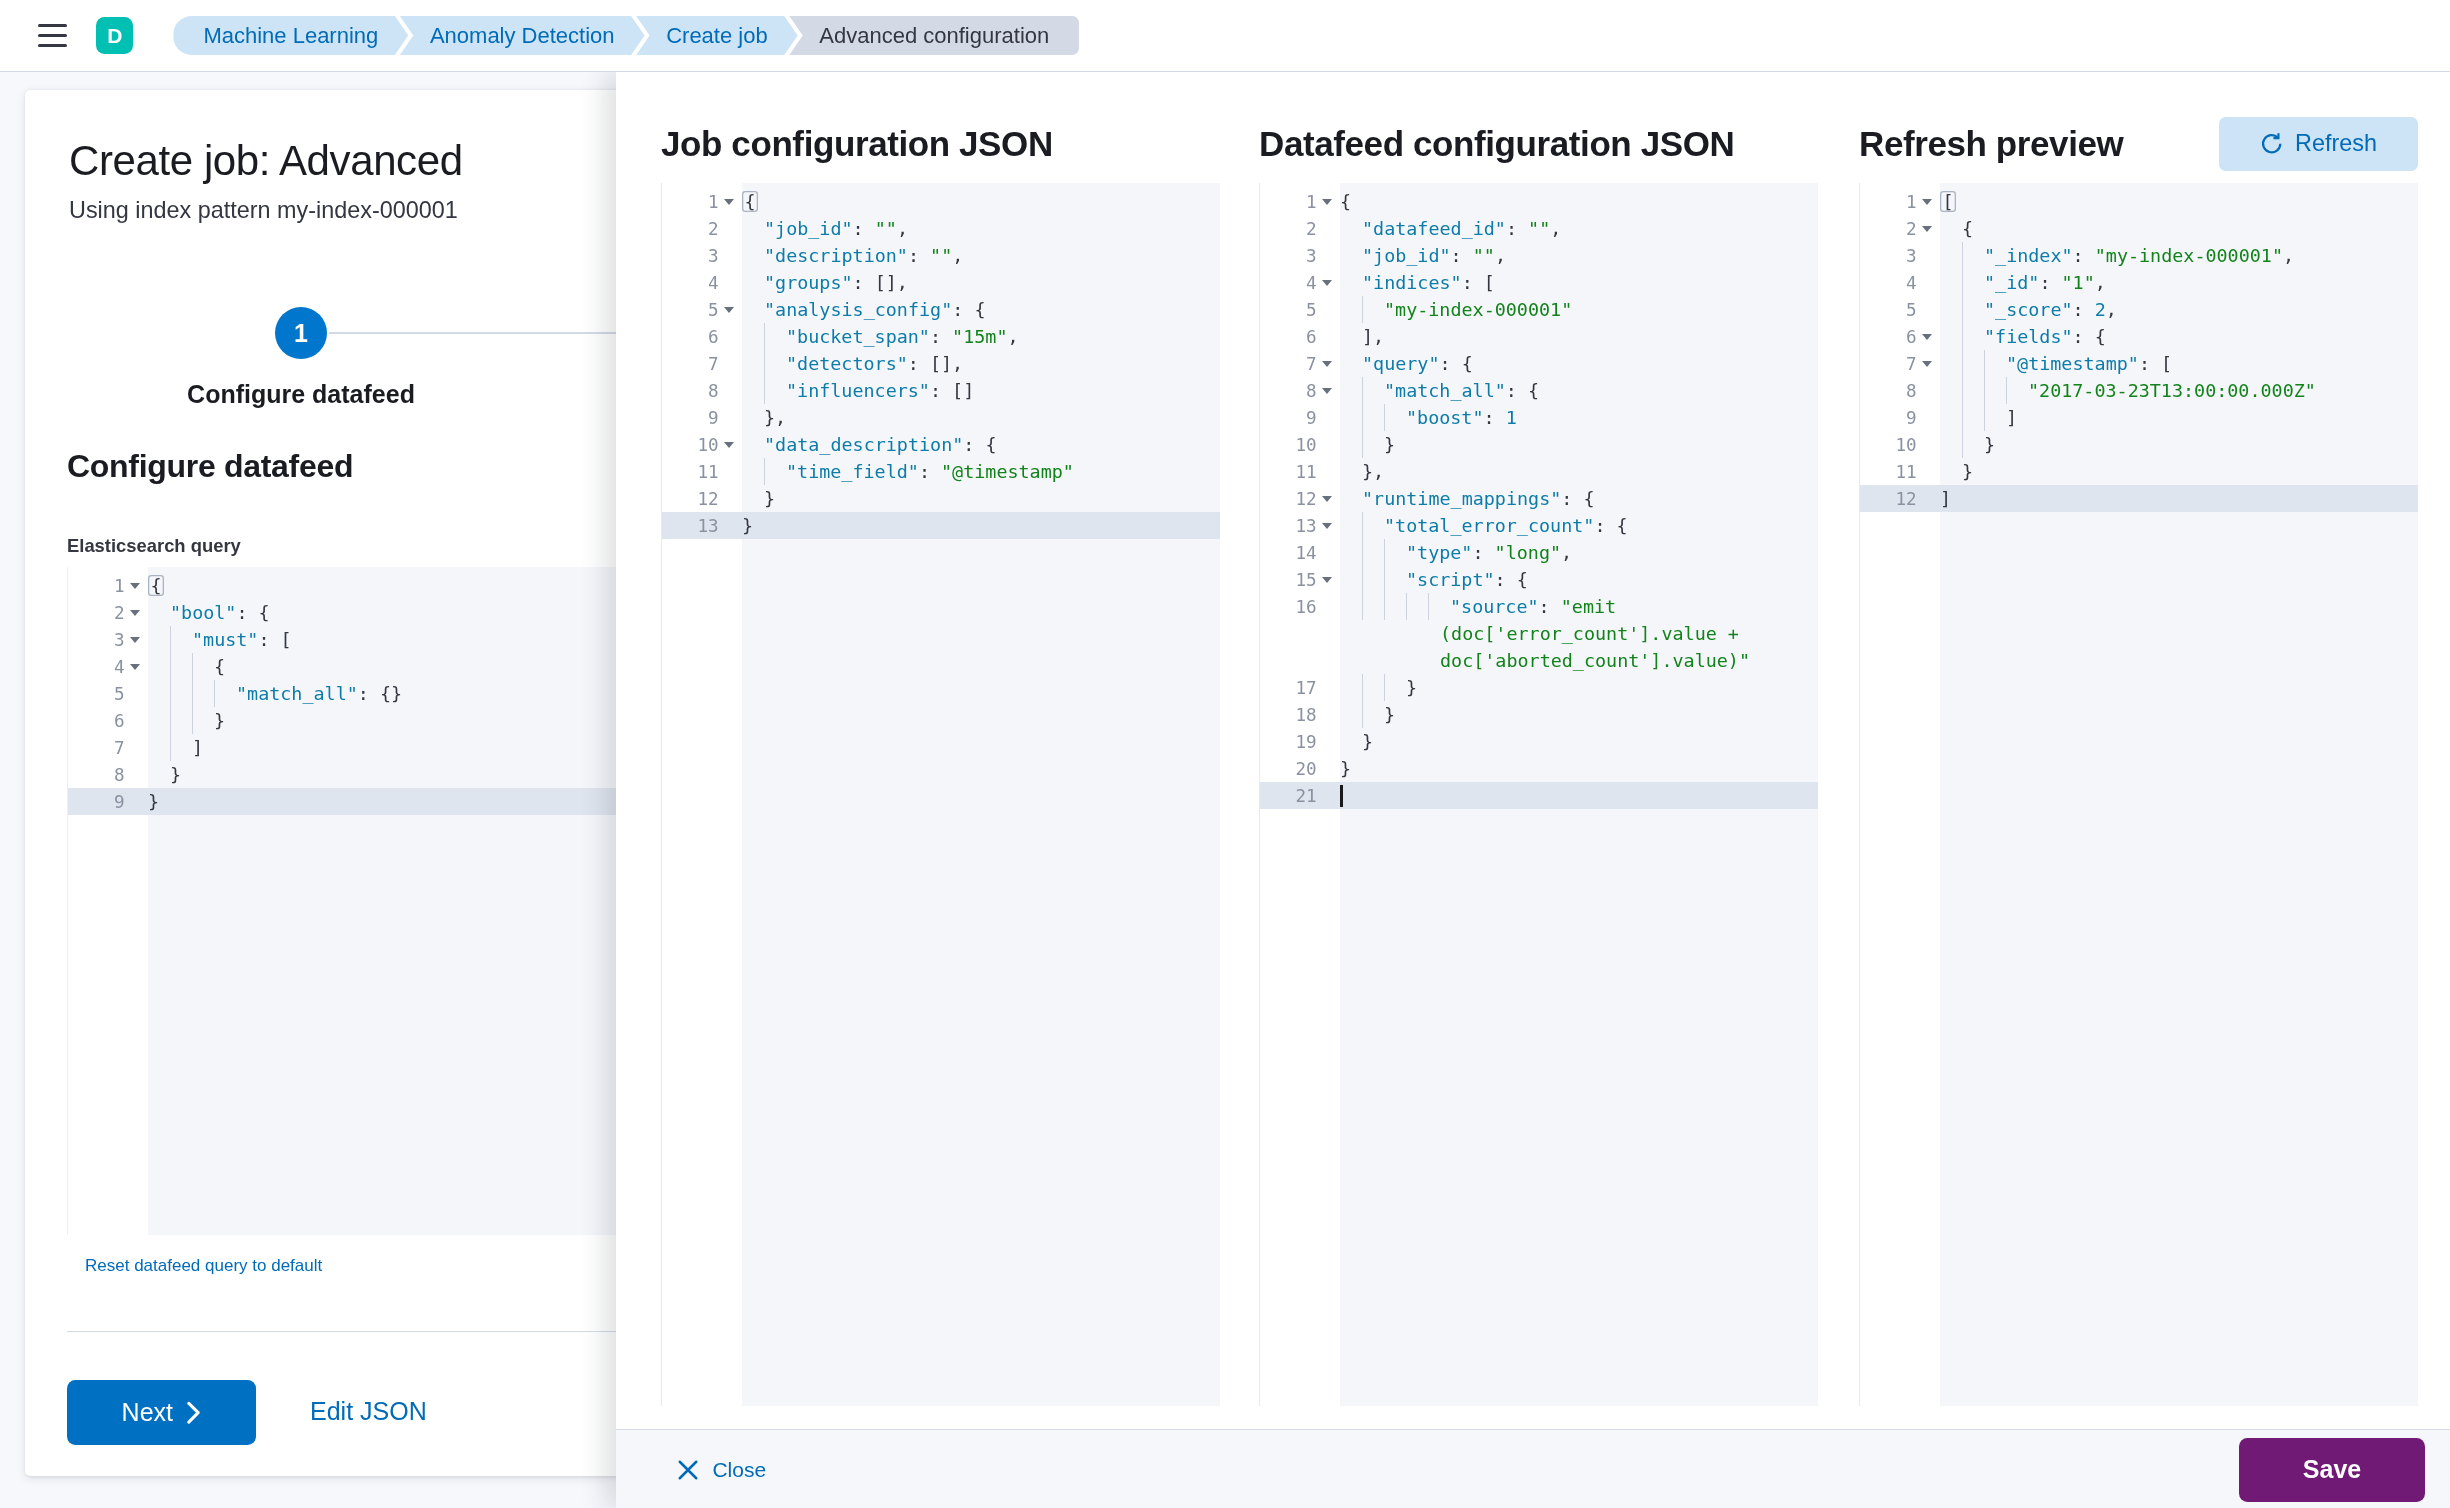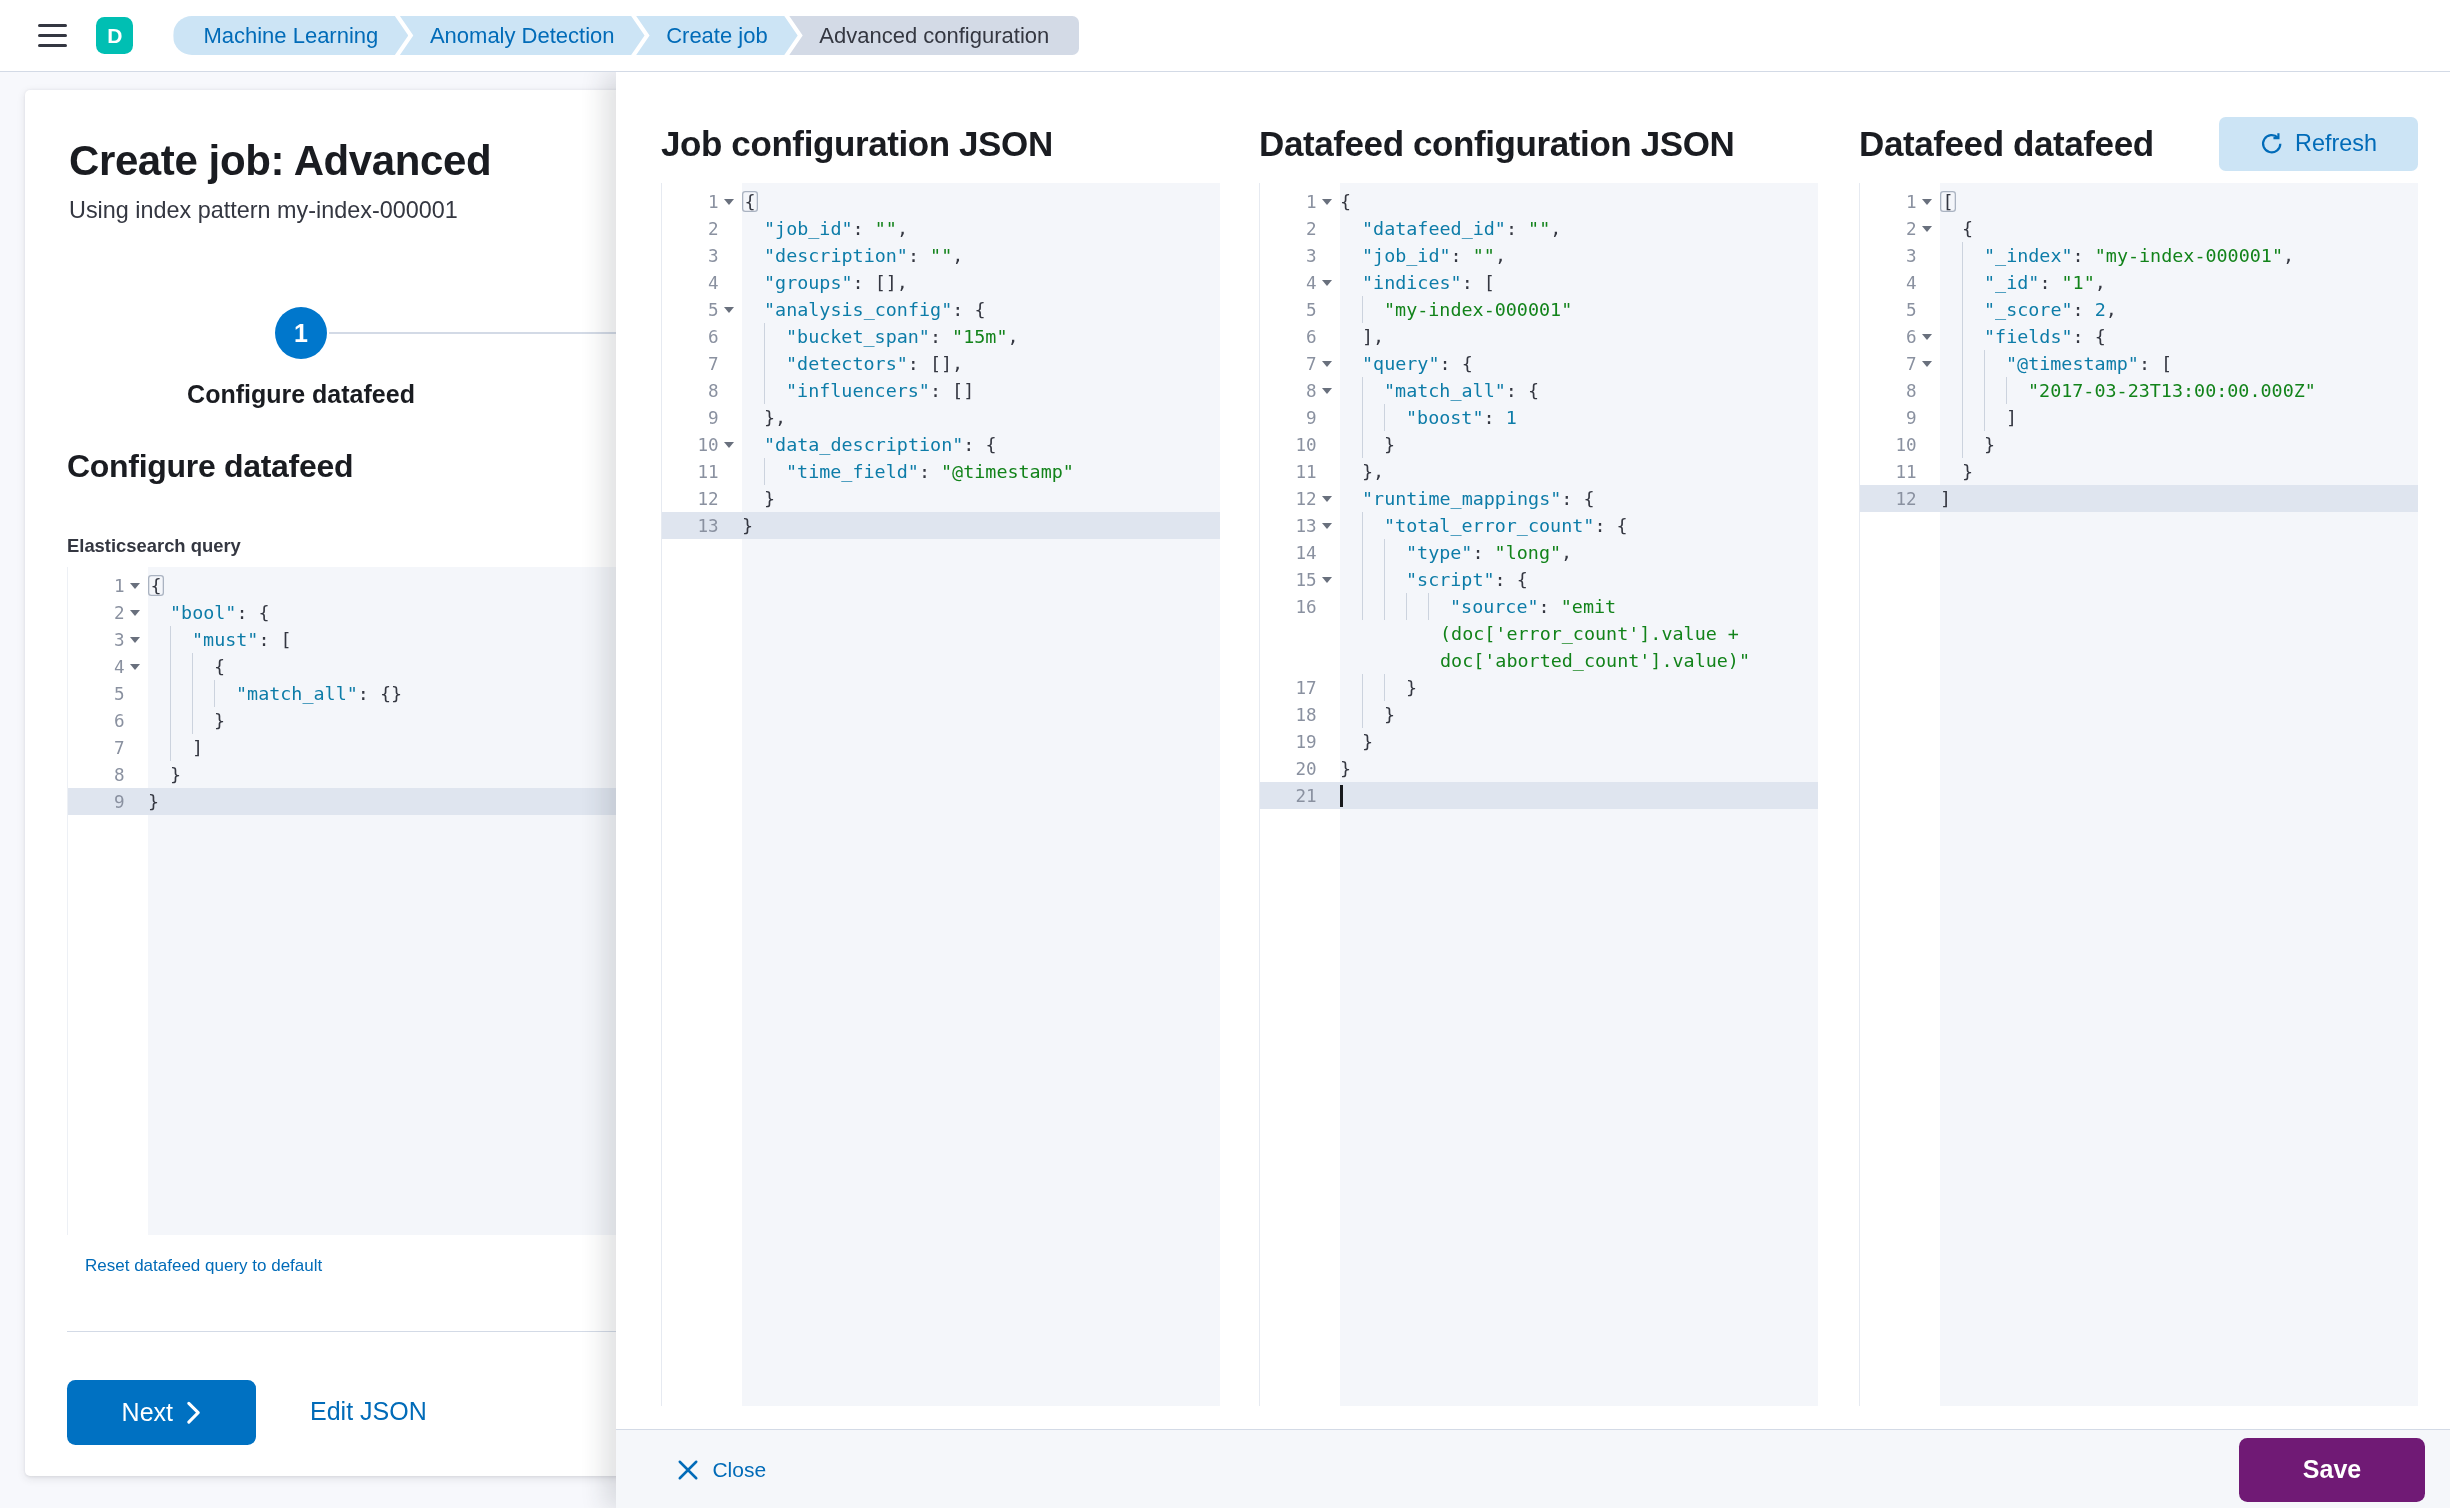--- a/index.html
+++ b/index.html
@@ -20,21 +20,21 @@
     clip-path:polygon(0 0,calc(100% - 13.4px) 0,100% 50%,calc(100% - 13.4px) 100%,0 100%,13.4px 50%);
     margin-left:-8.4px;}
   .crumb.first{clip-path:polygon(0 0,calc(100% - 13.4px) 0,100% 50%,calc(100% - 13.4px) 100%,0 100%);
     border-radius:19px 0 0 19px;margin-left:0;}
   .crumb.last{background:#d3dae6;color:#343741;cursor:default;
     clip-path:polygon(0 0,100% 0,100% 100%,0 100%,13.4px 50%);border-radius:0 6.7px 6.7px 0;}
 
   
   .card{position:absolute;left:25px;top:90px;width:829px;height:1386px;background:#fff;
     border-radius:5px;box-shadow:0 2.5px 8.4px rgba(38,42,48,.10),0 0.8px 2.5px rgba(38,42,48,.08);}
-  .page-title{position:absolute;left:44px;top:47px;font-size:42px;font-weight:700;letter-spacing:-0.4px;}
+  .page-title{position:absolute;left:44px;top:47px;font-size:42px;font-weight:400;letter-spacing:-0.4px;}
   .page-subtitle{position:absolute;left:44px;top:107px;font-size:23.4px;color:#343741;}
   .step-circle{position:absolute;left:250px;top:217px;width:52px;height:52px;border-radius:50%;
     background:#0077cc;color:#fff;font-size:25px;font-weight:600;display:flex;align-items:center;
     justify-content:center;cursor:pointer;}
   .step-line{position:absolute;left:304px;top:242px;right:0;height:1.7px;background:#d3dae6;}
   .step-label{position:absolute;left:276px;top:290px;transform:translateX(-50%);font-size:25px;
     font-weight:700;white-space:nowrap;}
   .section-title{position:absolute;left:42px;top:358px;font-size:32px;font-weight:700;letter-spacing:-0.3px;}
   .field-label{position:absolute;left:42px;top:445px;font-size:18.4px;font-weight:700;color:#343741;}
   .reset-link{position:absolute;left:60px;top:1166px;font-size:17px;font-weight:500;color:#016bb8;cursor:pointer;}
@@ -605,21 +605,21 @@
           <span class="codearea">
             <span class="cur"></span>
             <span class="txt"></span>
           </span>
         </div>
       </div>
   </div>
 
   <div class="fly-col col-c">
     <div class="col-head">
-      <div class="col-title">Datafeed datafeed</div>
+      <div class="col-title">Refresh preview</div>
       <button class="refresh-btn">
         <svg width="23.4" height="23.4" viewBox="0 0 16 16">
             <path d="M13.9 8a5.9 5.9 0 1 1-1.6-4.05" fill="none" stroke="#016bb8" stroke-width="1.5"></path>
             <polyline points="12.6,0.8 12.6,4.2 9.2,4.2" fill="none" stroke="#016bb8" stroke-width="1.5"></polyline>
           </svg>
         <span>Refresh</span>
       </button>
     </div>
     <div class="editor ed-tall">
         <div class="cl">

